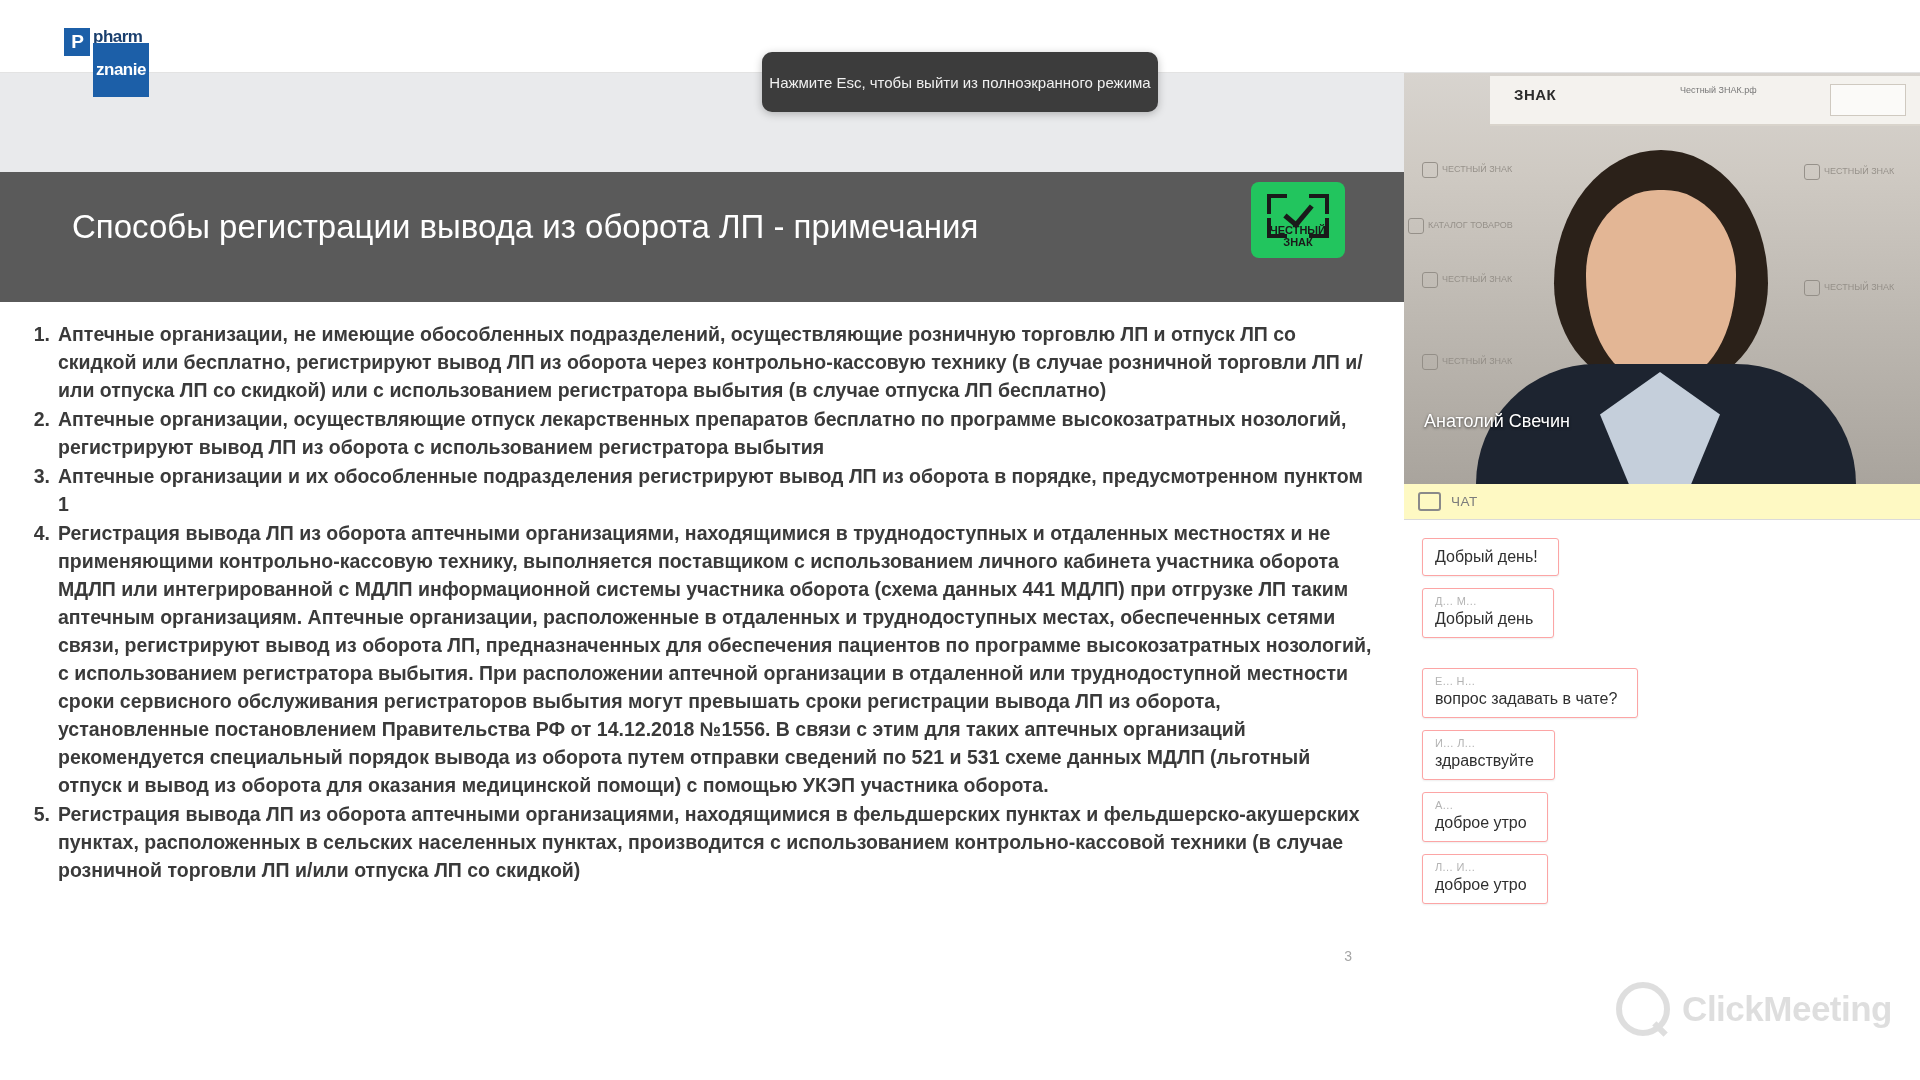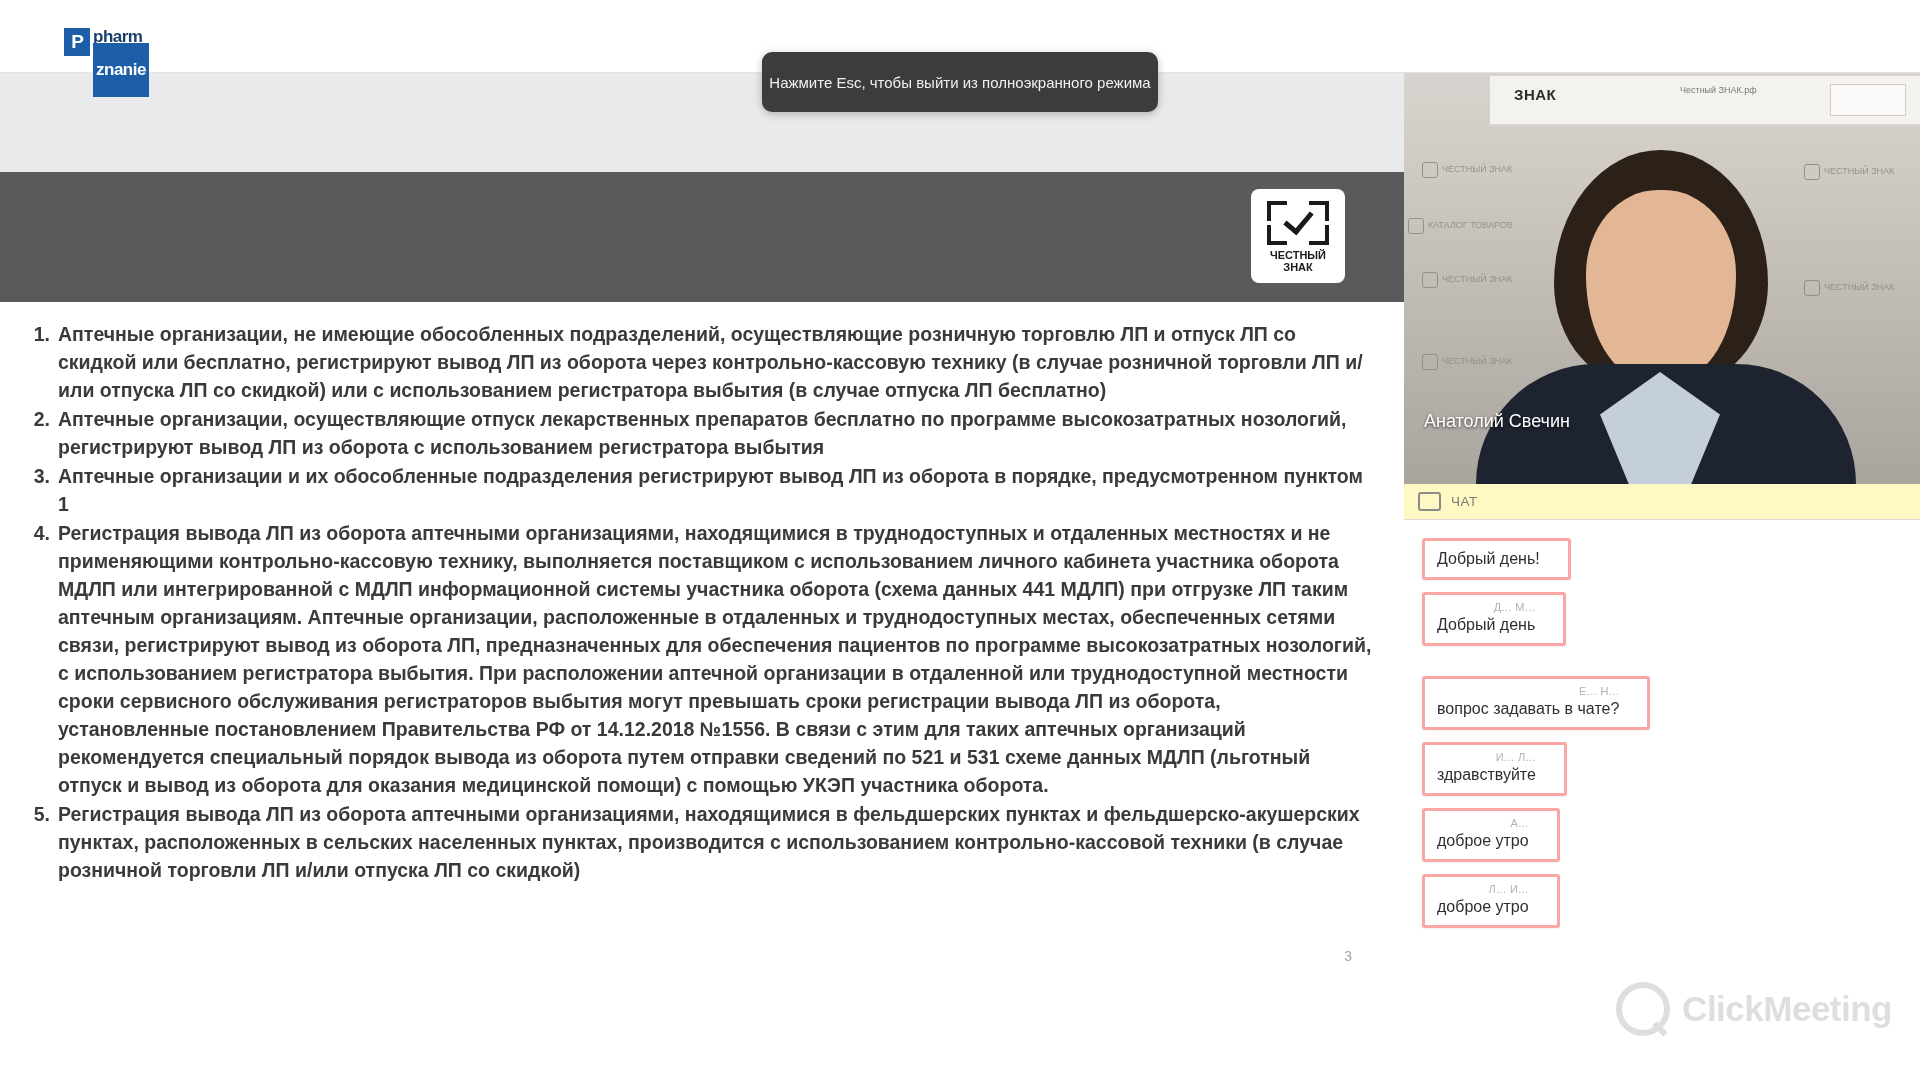--- a/index.html
+++ b/index.html
@@ -108,23 +108,23 @@
   }
   .slide-title {
     position: absolute;
     left: 72px; top: 36px;
     font-size: 33px;
     color: #ffffff;
     white-space: nowrap;
   }
   .zn-badge {
     position: absolute;
-    right: 59px; top: 17px;
-    width: 94px; height: 94px;
-    background: #ffffff;
+    right: 59px; top: 10px;
+    width: 94px; height: 76px;
+    background: #22c55e;
     border-radius: 8px;
   }
   .zn-badge .zn-frame {
     position: absolute;
     left: 16px; top: 12px;
     width: 62px; height: 44px;
   }
   .zn-badge .corner {
     position: absolute;
     width: 16px; height: 16px;
@@ -346,27 +346,26 @@
     position: absolute;
     left: 0; top: 448px;
     width: 516px; height: 560px;
     background: #ffffff;
     padding: 18px 0 0 18px;
     box-sizing: border-box;
   }
   .msg {
     display: inline-block;
     background: #ffffff;
-    border: 3px solid #fca5a5;
+    border: 1px solid #fca5a5;
     border-radius: 3px;
-    padding: 6px 28px 8px 12px;
+    padding: 6px 20px 8px 12px;
     margin-bottom: 12px;
     box-shadow: 0 1px 2px rgba(0,0,0,0.07);
     max-width: 420px;
-    text-align: right;
   }
   .msg .author {
     font-size: 11px;
     color: #b3b3b3;
     margin-bottom: 2px;
     letter-spacing: 0.4px;
   }
   .msg .text {
     font-size: 16px;
     color: #2f2f2f;
@@ -425,20 +424,21 @@
   </div>
 
   <div class="esc-toast">
     <span>Нажмите Esc, чтобы выйти из полноэкранного режима</span>
   </div>
 
   <div class="stage">
     <div class="slide">
 
       <div class="slide-header">
+        <div class="slide-title">Способы регистрации вывода из оборота ЛП - примечания</div>
         <div class="zn-badge">
           <div class="zn-frame">
             <span class="corner c1"></span>
             <span class="corner c2"></span>
             <span class="corner c3"></span>
             <span class="corner c4"></span>
             <span class="check"></span>
           </div>
           <div class="zn-text">
             <span>ЧЕСТНЫЙ</span><br><span>ЗНАК</span>

